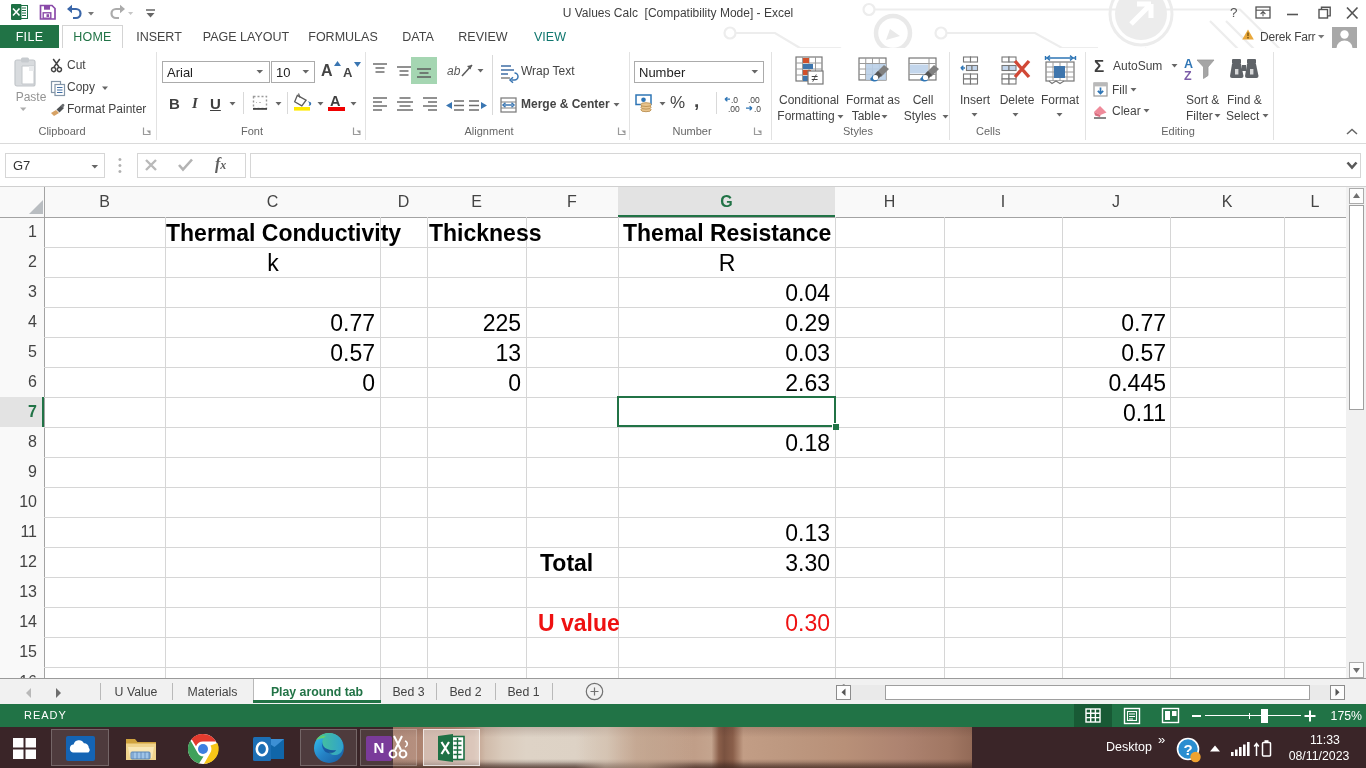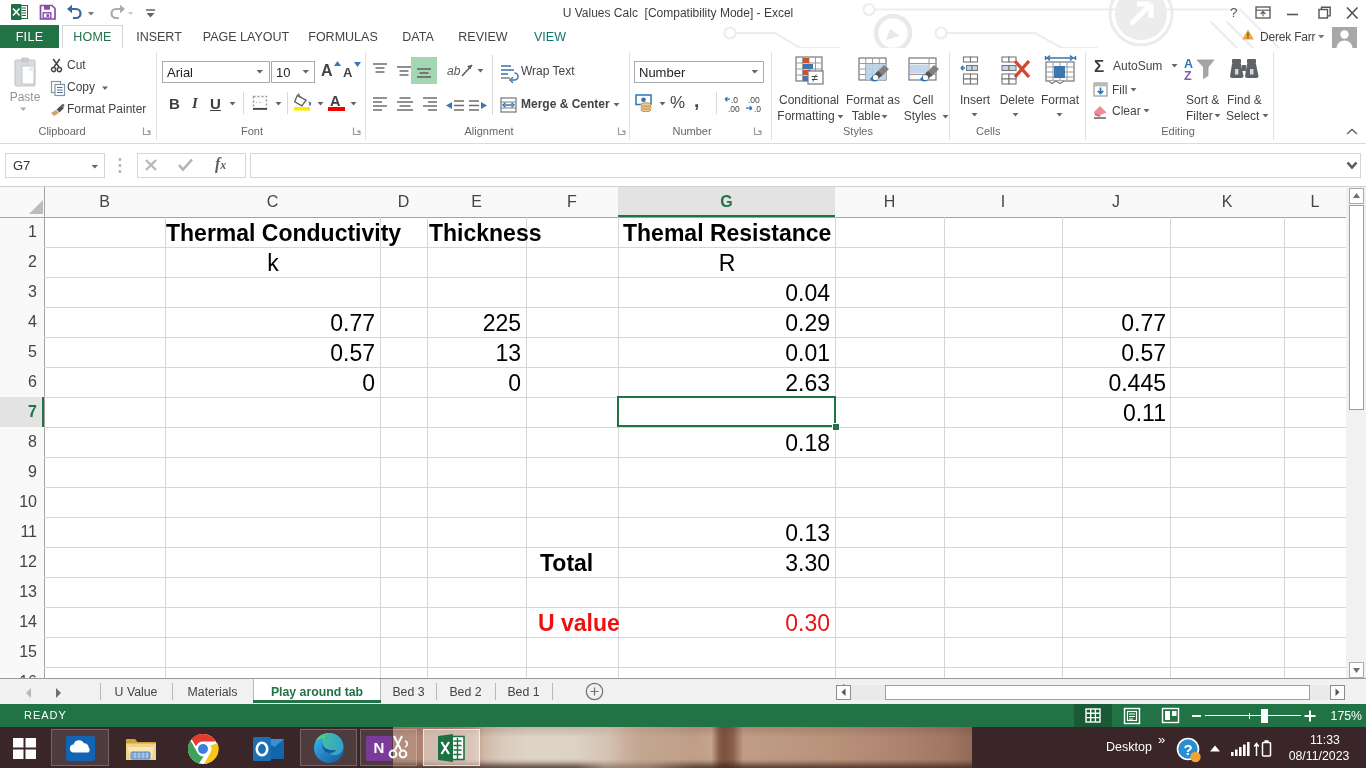--- a/index.html
+++ b/index.html
@@ -118,21 +118,21 @@
 <div class="t" style="left:818px;top:125px;width:80px;text-align:center;font-size:11px;color:#666;">Styles</div>
 <div class="t" style="left:976px;top:125px;width:80px;text-align:left;font-size:11px;color:#666;">Cells</div>
 <div class="t" style="left:1138px;top:125px;width:80px;text-align:center;font-size:11px;color:#666;">Editing</div>
 
 <svg width="50" height="60" style="left:8px;top:56px;" viewBox="0 0 50 60">
   <rect x="7" y="4" width="20" height="26" rx="2" fill="#d8dbde" stroke="#c2c6ca" stroke-width="1.2"></rect>
   <rect x="13" y="1.5" width="8" height="5" rx="1.5" fill="#c7cbcf"></rect>
   <path d="M14 10 h12 v18 h-12 z" fill="#fff" stroke="#c2c6ca" stroke-width="1"></path>
   <path d="M21 10 h5 l0 5 h-5 z" fill="#e9ebed"></path>
 </svg>
-<div class="t" style="left:4px;top:90px;width:42px;text-align:center;font-size:12px;color:#949494;">Paste</div>
+<div class="t" style="left:10px;top:90px;width:42px;text-align:center;font-size:12px;color:#949494;">Paste</div>
 <svg width="12" height="8" style="left:18px;top:106px;" viewBox="0 0 12 8">
     <path d="M2 1.5 l3.2 3.6 L8.4 1.5 z" fill="#adadad"></path>
   </svg>
 <svg width="16" height="15" style="left:50px;top:58px;" viewBox="0 0 16 15">
   <path d="M3.2 1 L9 9 M9.8 1 L4 9" stroke="#444" stroke-width="1.5"></path>
   <circle cx="3.6" cy="11.6" r="2.1" fill="none" stroke="#444" stroke-width="1.4"></circle>
   <circle cx="9.4" cy="11.6" r="2.1" fill="none" stroke="#444" stroke-width="1.4"></circle>
 </svg>
 <div class="t" style="left:67px;top:58px;font-size:12px;color:#444;text-align:right;">Cut</div>
 <svg width="16" height="16" style="left:50px;top:80px;" viewBox="0 0 16 16">
@@ -537,21 +537,21 @@
 <div class="t" style="left:623px;top:217px;height:30px;line-height:32.5px;font-size:23px;font-weight:bold;color:#000;">Themal Resistance</div>
 <div class="t" style="left:166px;top:247px;width:214px;height:30px;line-height:32.5px;font-size:23px;text-align:center;color:#000;">k</div>
 <div class="t" style="left:619px;top:247px;width:216px;height:30px;line-height:32.5px;font-size:23px;text-align:center;color:#000;">R</div>
 <div class="t" style="left:619px;top:277px;width:211px;height:30px;line-height:32.5px;font-size:23px;text-align:right;color:#000;">0.04</div>
 <div class="t" style="left:166px;top:307px;width:209px;height:30px;line-height:32.5px;font-size:23px;text-align:right;color:#000;">0.77</div>
 <div class="t" style="left:428px;top:307px;width:93px;height:30px;line-height:32.5px;font-size:23px;text-align:right;color:#000;">225</div>
 <div class="t" style="left:619px;top:307px;width:211px;height:30px;line-height:32.5px;font-size:23px;text-align:right;color:#000;">0.29</div>
 <div class="t" style="left:1063px;top:307px;width:103px;height:30px;line-height:32.5px;font-size:23px;text-align:right;color:#000;">0.77</div>
 <div class="t" style="left:166px;top:337px;width:209px;height:30px;line-height:32.5px;font-size:23px;text-align:right;color:#000;">0.57</div>
 <div class="t" style="left:428px;top:337px;width:93px;height:30px;line-height:32.5px;font-size:23px;text-align:right;color:#000;">13</div>
-<div class="t" style="left:619px;top:337px;width:211px;height:30px;line-height:32.5px;font-size:23px;text-align:right;color:#000;">0.01</div>
+<div class="t" style="left:619px;top:337px;width:211px;height:30px;line-height:32.5px;font-size:23px;text-align:right;color:#000;">0.03</div>
 <div class="t" style="left:1063px;top:337px;width:103px;height:30px;line-height:32.5px;font-size:23px;text-align:right;color:#000;">0.57</div>
 <div class="t" style="left:166px;top:367px;width:209px;height:30px;line-height:32.5px;font-size:23px;text-align:right;color:#000;">0</div>
 <div class="t" style="left:428px;top:367px;width:93px;height:30px;line-height:32.5px;font-size:23px;text-align:right;color:#000;">0</div>
 <div class="t" style="left:619px;top:367px;width:211px;height:30px;line-height:32.5px;font-size:23px;text-align:right;color:#000;">2.63</div>
 <div class="t" style="left:1063px;top:367px;width:103px;height:30px;line-height:32.5px;font-size:23px;text-align:right;color:#000;">0.445</div>
 <div class="t" style="left:1063px;top:397px;width:103px;height:30px;line-height:32.5px;font-size:23px;text-align:right;color:#000;">0.11</div>
 <div class="t" style="left:619px;top:427px;width:211px;height:30px;line-height:32.5px;font-size:23px;text-align:right;color:#000;">0.18</div>
 <div class="t" style="left:619px;top:517px;width:211px;height:30px;line-height:32.5px;font-size:23px;text-align:right;color:#000;">0.13</div>
 <div class="t" style="left:540px;top:547px;height:30px;line-height:32.5px;font-size:23px;font-weight:bold;color:#000;">Total</div>
 <div class="t" style="left:619px;top:547px;width:211px;height:30px;line-height:32.5px;font-size:23px;text-align:right;color:#000;">3.30</div>

